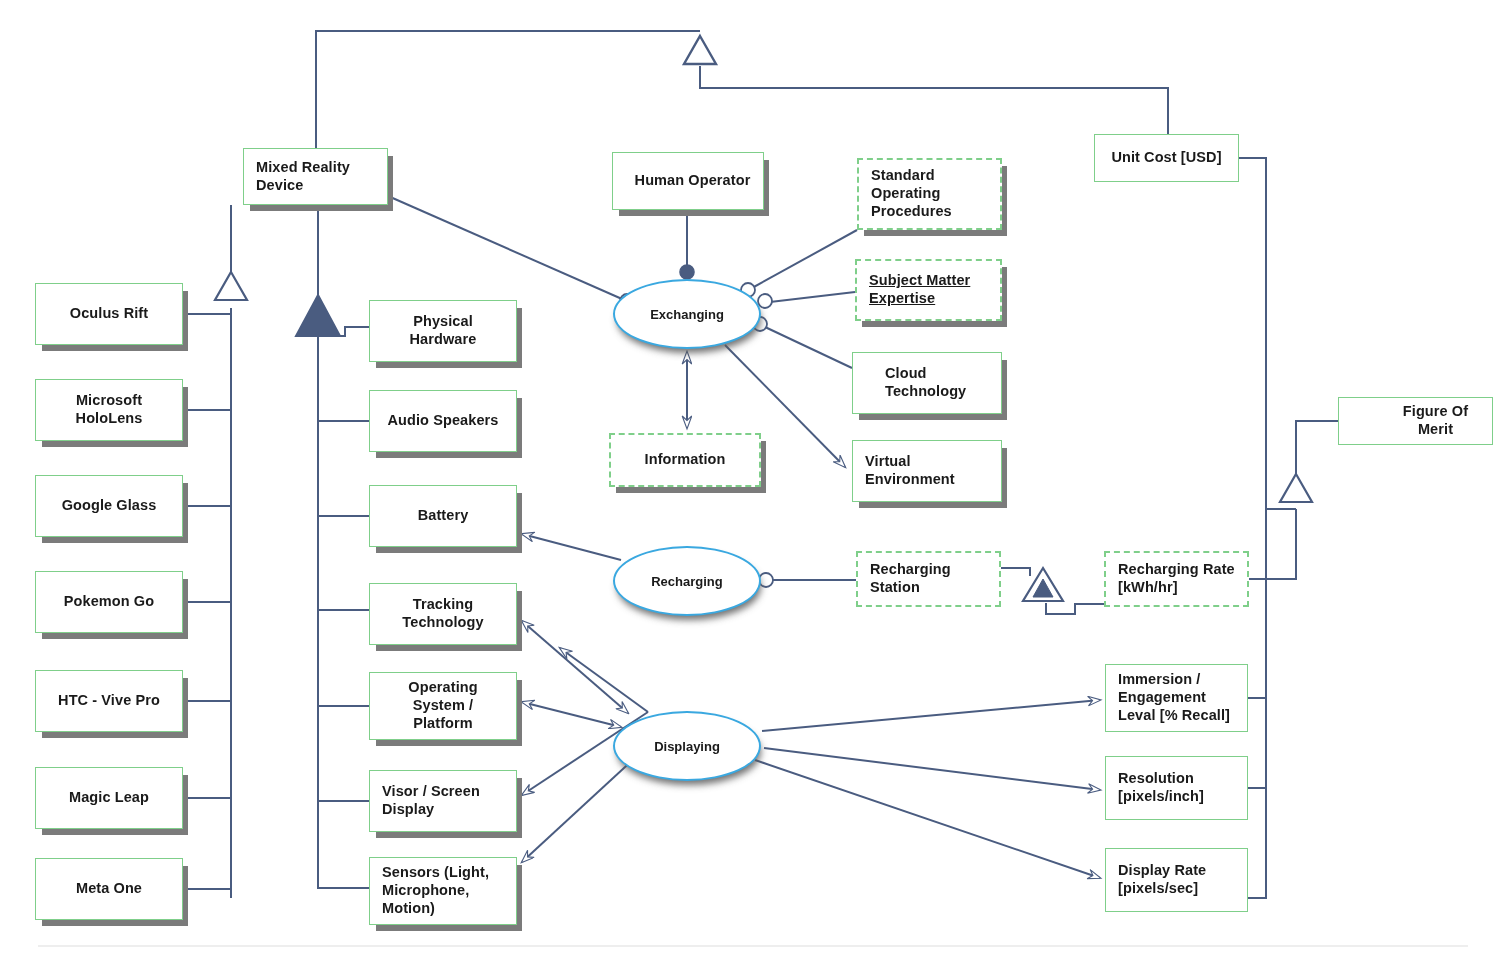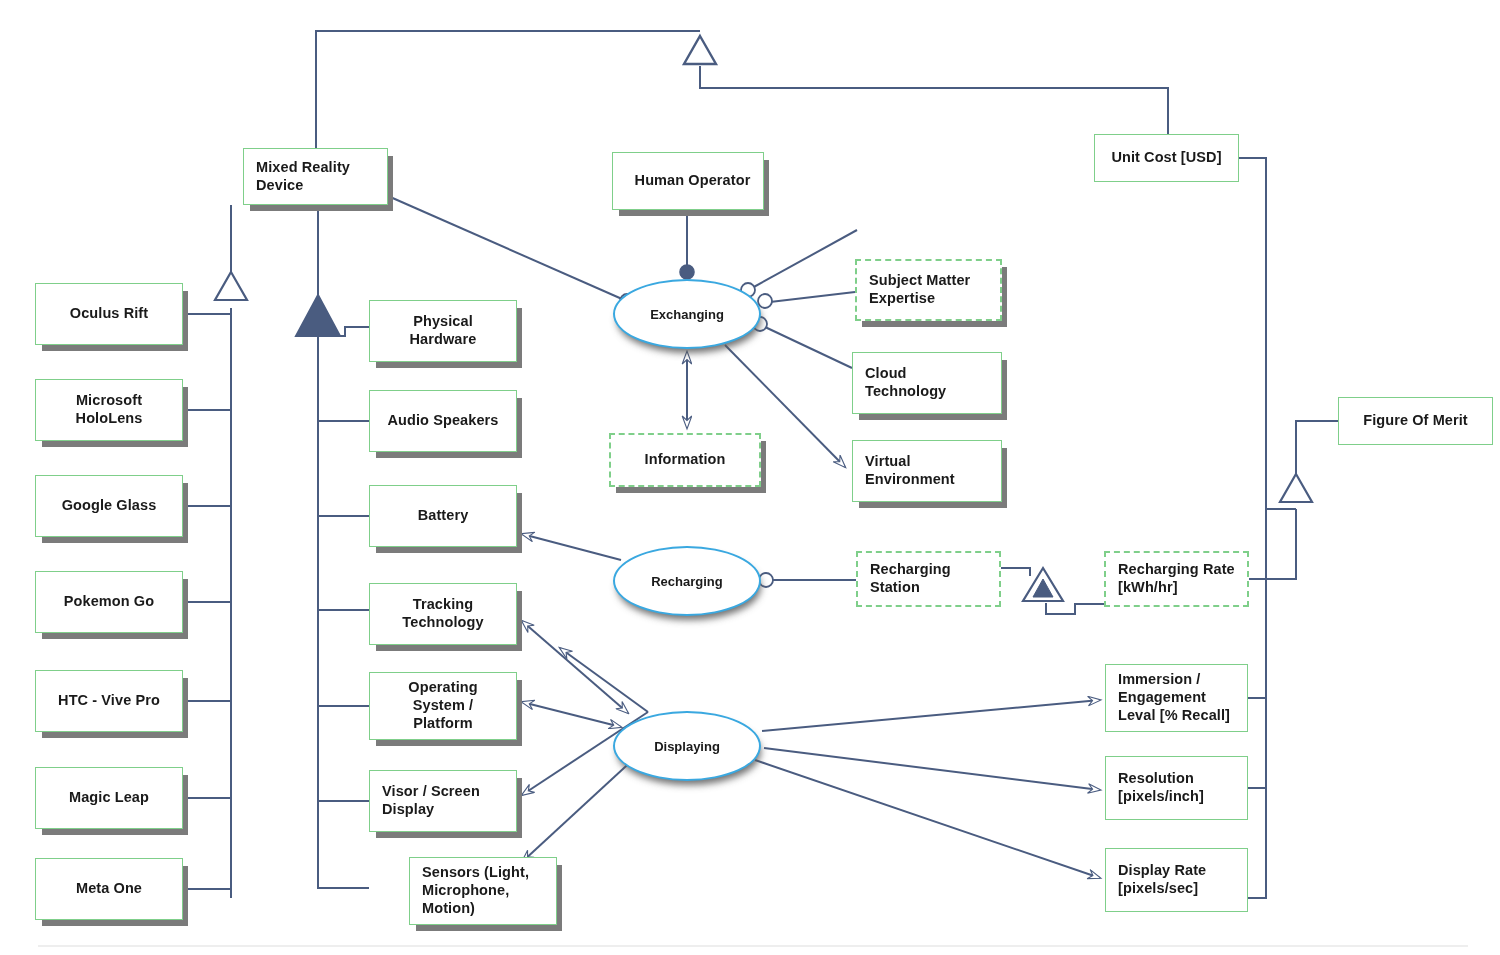--- a/index.html
+++ b/index.html
@@ -112,42 +112,45 @@
   </svg>
 
   <div class="node solid shadowed" style="left:243px;top:148px;width:145px;height:57px;">
     <span class="lbl">Mixed Reality Device</span>
   </div>
 
   <div class="node solid shadowed center" style="left:612px;top:152px;width:152px;height:58px;padding-left:9px;">
     <span class="lbl">Human Operator</span>
   </div>
 
-
-  <div class="node dashed shadowed" style="left:855px;top:259px;width:147px;height:62px;">
+  <div class="node dashed shadowed" style="left:857px;top:158px;width:145px;height:72px;">
+    <span class="lbl">Standard Operating Procedures</span>
+  </div>
+
+  <div class="node dashed shadowed" style="left:855px;top:259px;width:147px;height:62px;text-decoration:underline;">
     <span class="lbl">Subject Matter Expertise</span>
   </div>
 
-  <div class="node solid shadowed" style="left:852px;top:352px;width:150px;height:62px;">
+  <div class="node solid shadowed" style="left:852px;top:352px;width:150px;height:62px;padding-left:20px;">
     <span class="lbl">Cloud Technology</span>
   </div>
 
   <div class="node solid shadowed" style="left:852px;top:440px;width:150px;height:62px;">
     <span class="lbl">Virtual Environment</span>
   </div>
 
   <div class="node dashed shadowed center" style="left:609px;top:433px;width:152px;height:54px;">
     <span class="lbl">Information</span>
   </div>
 
   <div class="node solid center" style="left:1094px;top:134px;width:145px;height:48px;">
     <span class="lbl">Unit Cost [USD]</span>
   </div>
 
-  <div class="node solid center" style="left:1338px;top:397px;width:155px;height:48px;">
+  <div class="node solid center" style="left:1338px;top:397px;width:155px;height:48px;padding-left:40px;">
     <span class="lbl">Figure Of Merit</span>
   </div>
 
   <div class="node dashed" style="left:856px;top:551px;width:145px;height:56px;">
     <span class="lbl">Recharging Station</span>
   </div>
 
   <div class="node dashed" style="left:1104px;top:551px;width:145px;height:56px;">
     <span class="lbl">Recharging Rate [kWh/hr]</span>
   </div>
@@ -197,21 +200,21 @@
   </div>
   <div class="node solid shadowed center" style="left:369px;top:583px;width:148px;height:62px;">
     <span class="lbl">Tracking Technology</span>
   </div>
   <div class="node solid shadowed center" style="left:369px;top:672px;width:148px;height:68px;">
     <span class="lbl">Operating System / Platform</span>
   </div>
   <div class="node solid shadowed" style="left:369px;top:770px;width:148px;height:62px;">
     <span class="lbl">Visor / Screen Display</span>
   </div>
-  <div class="node solid shadowed" style="left:369px;top:857px;width:148px;height:68px;margin-left:40px;">
+  <div class="node solid shadowed" style="left:369px;top:857px;width:148px;height:68px;">
     <span class="lbl">Sensors (Light, Microphone, Motion)</span>
   </div>
 
   <div class="ellipse" style="left:613px;top:279px;width:148px;height:70px;">
     <span>Exchanging</span>
   </div>
   <div class="ellipse" style="left:613px;top:546px;width:148px;height:70px;">
     <span>Recharging</span>
   </div>
   <div class="ellipse" style="left:613px;top:711px;width:148px;height:70px;">

